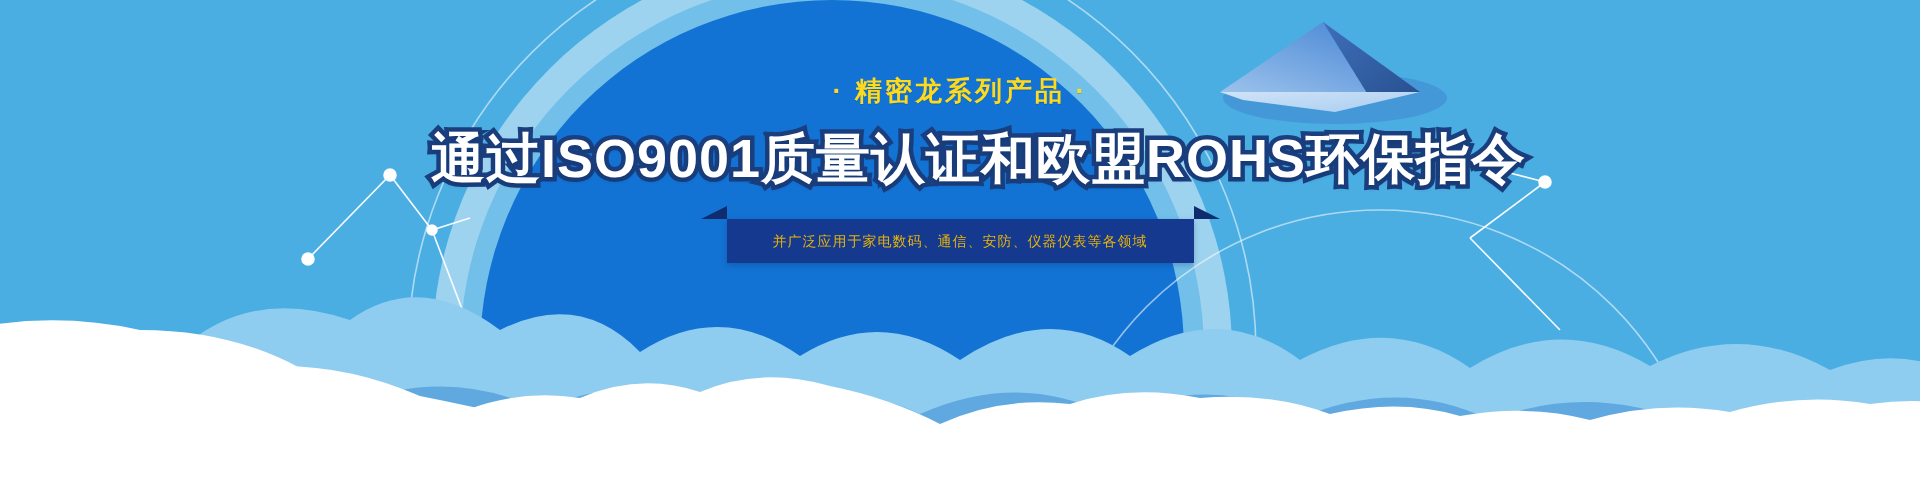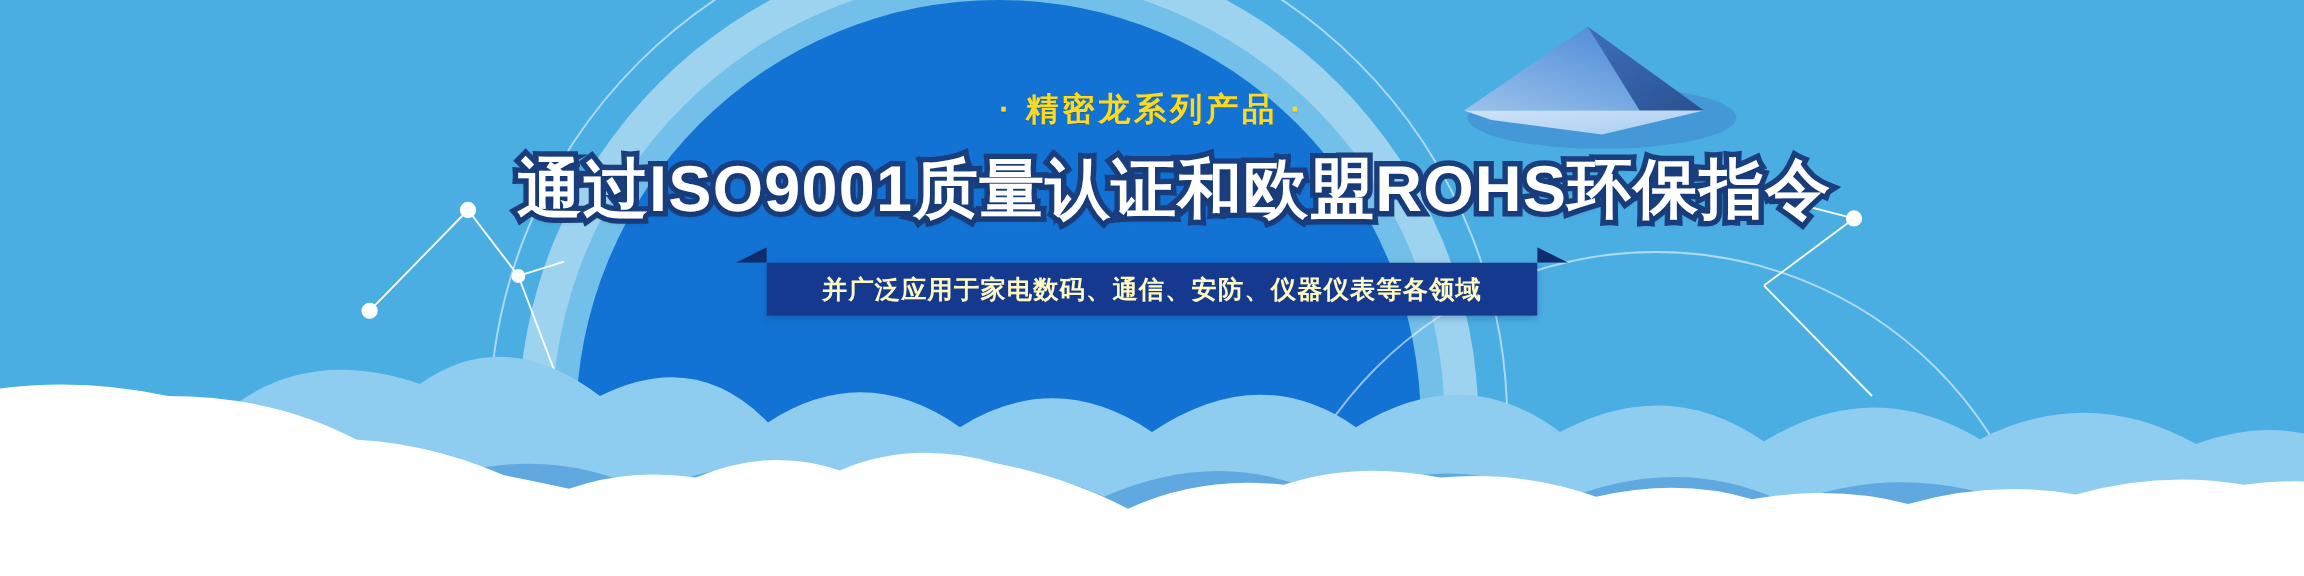--- a/index.html
+++ b/index.html
@@ -68,26 +68,25 @@
     position:relative;
     height:44px;
     padding:0 46px;
     background:#14398e;
     display:flex;
     align-items:center;
     justify-content:center;
     box-shadow:0 2px 6px rgba(6,35,90,.28);
   }
   .ribbon-text {
-    font-size:21px;
-    color:#fef9c3;
+    font-size:14px;
+    color:#eab308;
     letter-spacing:1px;
     line-height:1;
     white-space:nowrap;
-    font-weight:bold;
   }
   .tab {
     position:absolute;
     top:-13px;
     width:26px; height:13px;
   }
   .tab.left  { left:-26px; }
   .tab.right { right:-26px; }
   .tab svg { display:block; }
 </style>

